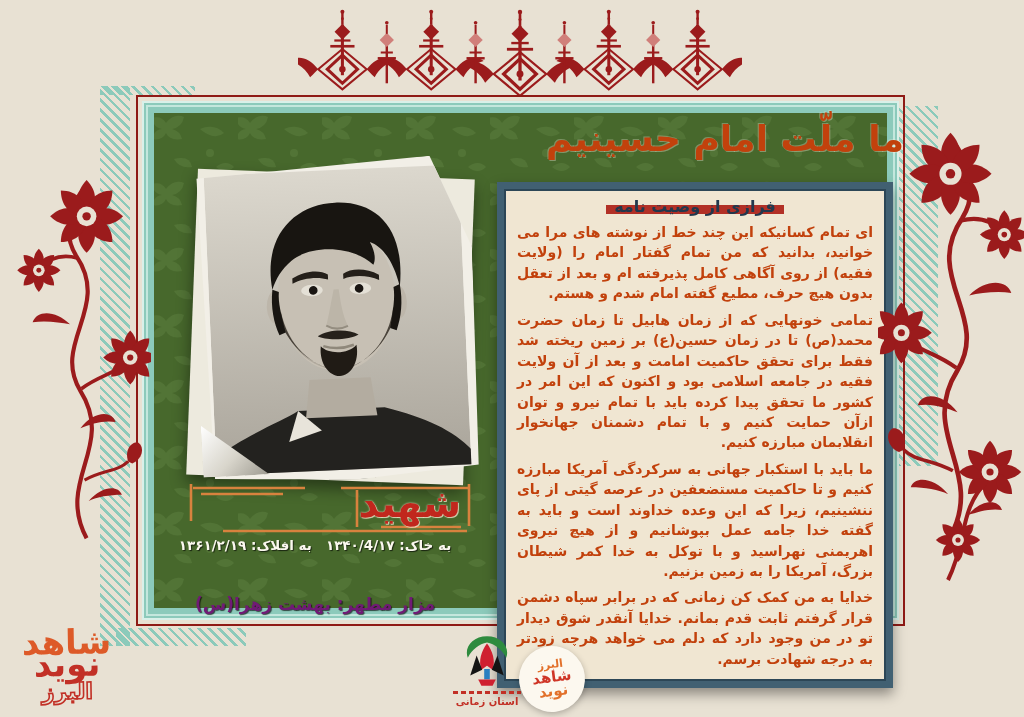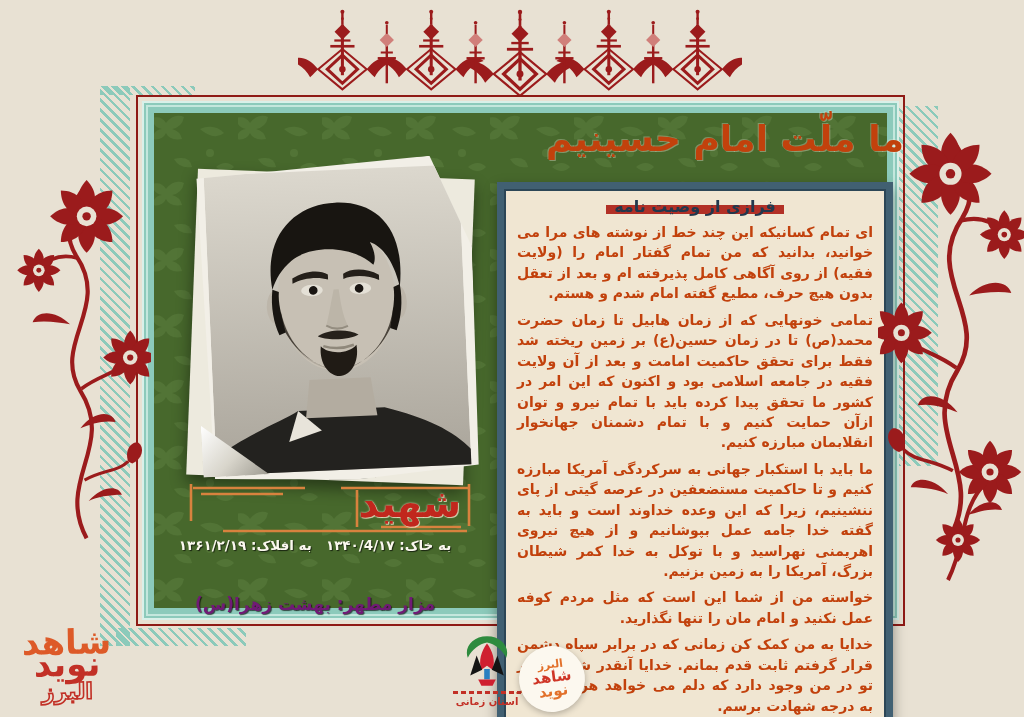--- a/index.html
+++ b/index.html
@@ -270,21 +270,20 @@
   <div class="tomb-line">مزار مطهر: بهشت زهرا(س)</div>
 
   <div class="will-panel">
     <div class="will-header">
       <span>فرازی از وصیت نامه</span>
     </div>
     <div class="will-body">
       <p>ای تمام کسانیکه این چند خط از نوشته های مرا می خوانید، بدانید که من تمام گفتار امام را (ولایت فقیه) از روی آگاهی کامل پذیرفته ام و بعد از تعقل بدون هیچ حرف، مطیع گفته امام شدم و هستم.</p>
       <p>تمامی خونهایی که از زمان هابیل تا زمان حضرت محمد(ص) تا در زمان حسین(ع) بر زمین ریخته شد فقط برای تحقق حاکمیت امامت و بعد از آن ولایت فقیه در جامعه اسلامی بود و اکنون که این امر در کشور ما تحقق پیدا کرده باید با تمام نیرو و توان ازآن حمایت کنیم و با تمام دشمنان جهانخوار انقلابمان مبارزه کنیم.</p>
       <p>ما باید با استکبار جهانی به سرکردگی آمریکا مبارزه کنیم و تا حاکمیت مستضعفین در عرصه گیتی از پای ننشینیم، زیرا که این وعده خداوند است و باید به گفته خدا جامه عمل بپوشانیم و از هیچ نیروی اهریمنی نهراسید و با توکل به خدا کمر شیطان بزرگ، آمریکا را به زمین بزنیم.</p>
-      <p>خواسته من از شما این است که مثل مردم کوفه عمل نکنید و امام مان را تنها نگذارید.</p>
       <p>خدایا به من کمک کن زمانی که در برابر سپاه دشمن قرار گرفتم ثابت قدم بمانم. خدایا آنقدر شوق دیدار تو در من وجود دارد که دلم می خواهد هرچه زودتر به درجه شهادت برسم.</p>
     </div>
   </div>
 
   <svg class="vine vine-left" viewBox="0 0 130 360" aria-hidden="true">
     <use href="#vine" width="130" height="360"></use>
   </svg>
   <svg class="vine vine-right" viewBox="0 0 130 360" aria-hidden="true">
     <use href="#vine" width="130" height="360"></use>
   </svg>

